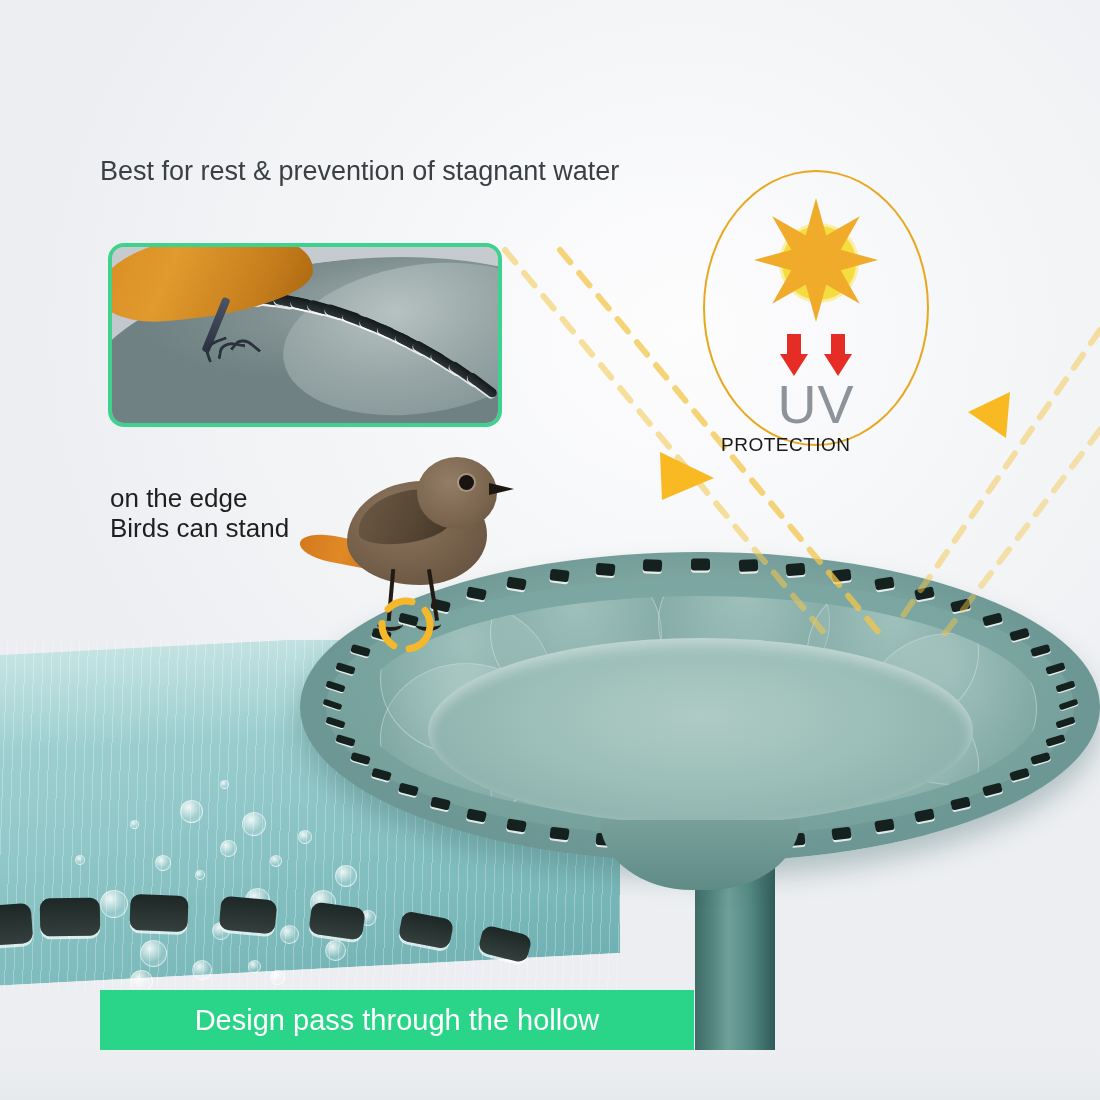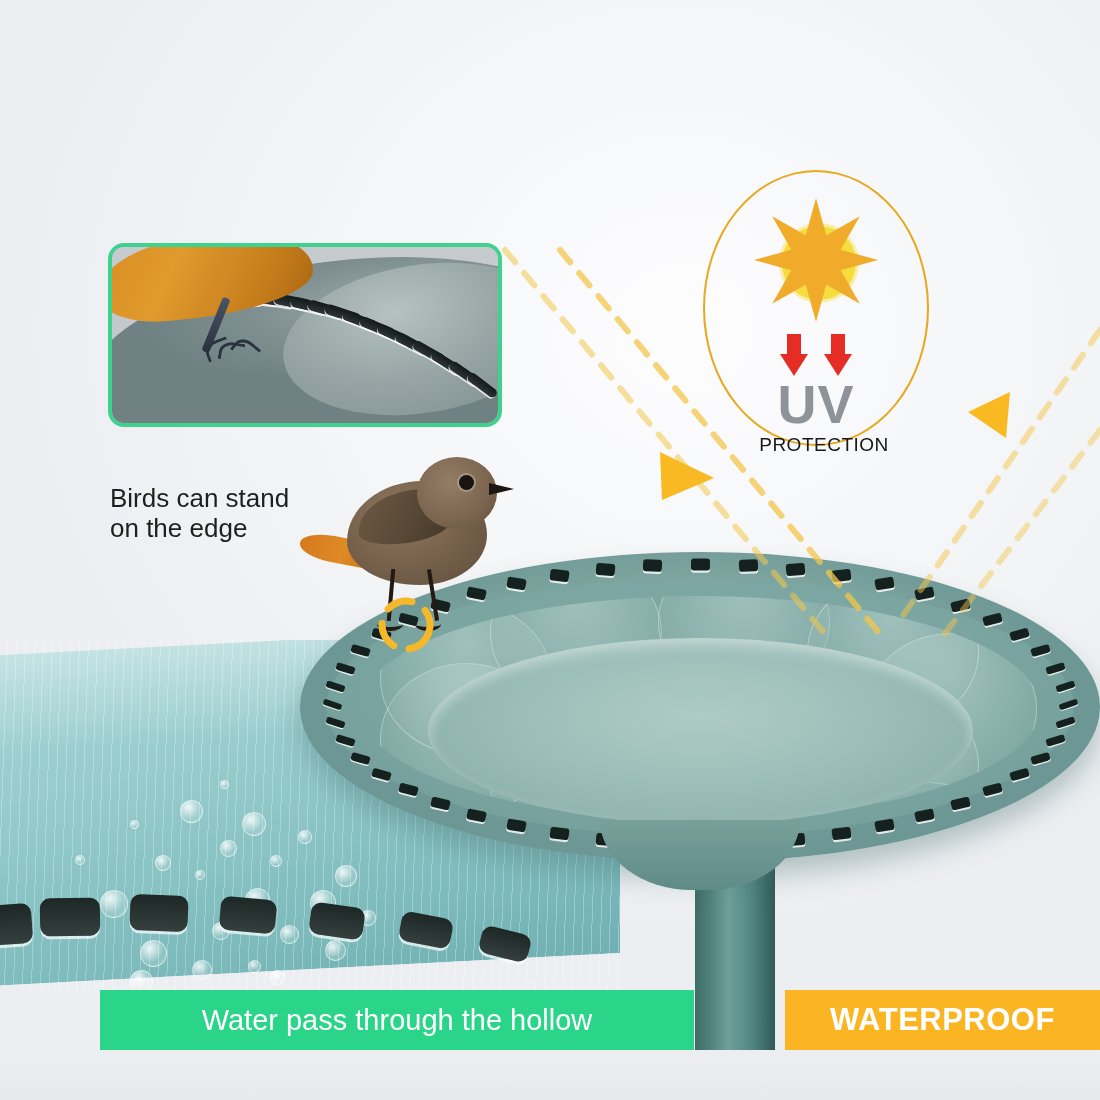--- a/index.html
+++ b/index.html
@@ -57,22 +57,22 @@
     border-bottom:62px solid #f0ab2b;transform-origin:50% 100%;}
   .sun-core{position:absolute;left:50%;top:50%;width:74px;height:74px;margin:-37px 0 0 -37px;
     border-radius:50%;background:#f5dd3f;border:3px solid #fbeea8;}
   .arrows{position:absolute;left:50%;top:162px;transform:translateX(-50%);
     display:flex;gap:16px;}
   .ared{position:relative;width:28px;height:42px;}
   .ared .shaft{position:absolute;left:7px;top:0;width:14px;height:22px;background:#e52d25;}
   .ared .head{position:absolute;left:0;top:20px;width:0;height:0;
     border-left:14px solid transparent;border-right:14px solid transparent;border-top:22px solid #e52d25;}
   .uv-word{position:absolute;left:0;right:0;top:205px;text-align:center;
-    font-size:54px;font-weight:bold;color:#8d9399;letter-spacing:1px;line-height:1;}
-  .uv-sub{position:absolute;left:16px;right:0;top:262px;text-align:center;
+    font-size:54px;font-weight:normal;color:#8d9399;letter-spacing:1px;line-height:1;}
+  .uv-sub{position:absolute;left:16px;right:0;top:262px;text-align:left;
     font-size:19px;color:#18181a;letter-spacing:.5px;}
   
   .rays-svg{position:absolute;left:0;top:0;width:1100px;height:1100px;pointer-events:none;}
   
   .basin{position:absolute;left:300px;top:552px;width:800px;height:330px;}
   .basin .rim-outer{position:absolute;left:0;top:0;width:800px;height:310px;border-radius:50%;
     background:
       radial-gradient(ellipse 46% 52% at 50% 44%, #7fa6a2 0%, #8fb2ad 40%, #7da49f 70%, #6c9794 100%),
       linear-gradient(175deg,#a9c9c2 0%,#8db3ad 50%,#6f9a96 100%);
     box-shadow:0 16px 26px rgba(70,110,108,.35);}
@@ -329,26 +329,24 @@
         </div>
       <div class="ared">
           <div class="shaft"></div>
           <div class="head"></div>
         </div>
     </div>
     <div class="uv-word">UV</div>
     <div class="uv-sub">PROTECTION</div>
   </div>
 
+  <div class="subhead">Best for rest &amp; prevention of stagnant water</div>
   <div class="sd-sub">
+    <div>on the edge</div>
     <div>Birds can stand</div>
-    <div>on the edge</div>
   </div>
 
   <div class="ban-green">
-    <span>Water pass through the hollow</span>
-  </div>
-  <div class="ban-orange">
-    <span>WATERPROOF</span>
+    <span>Design pass through the hollow</span>
   </div>
   <div class="bottom-strip"></div>
 
 </div>
 
 </body></html>

